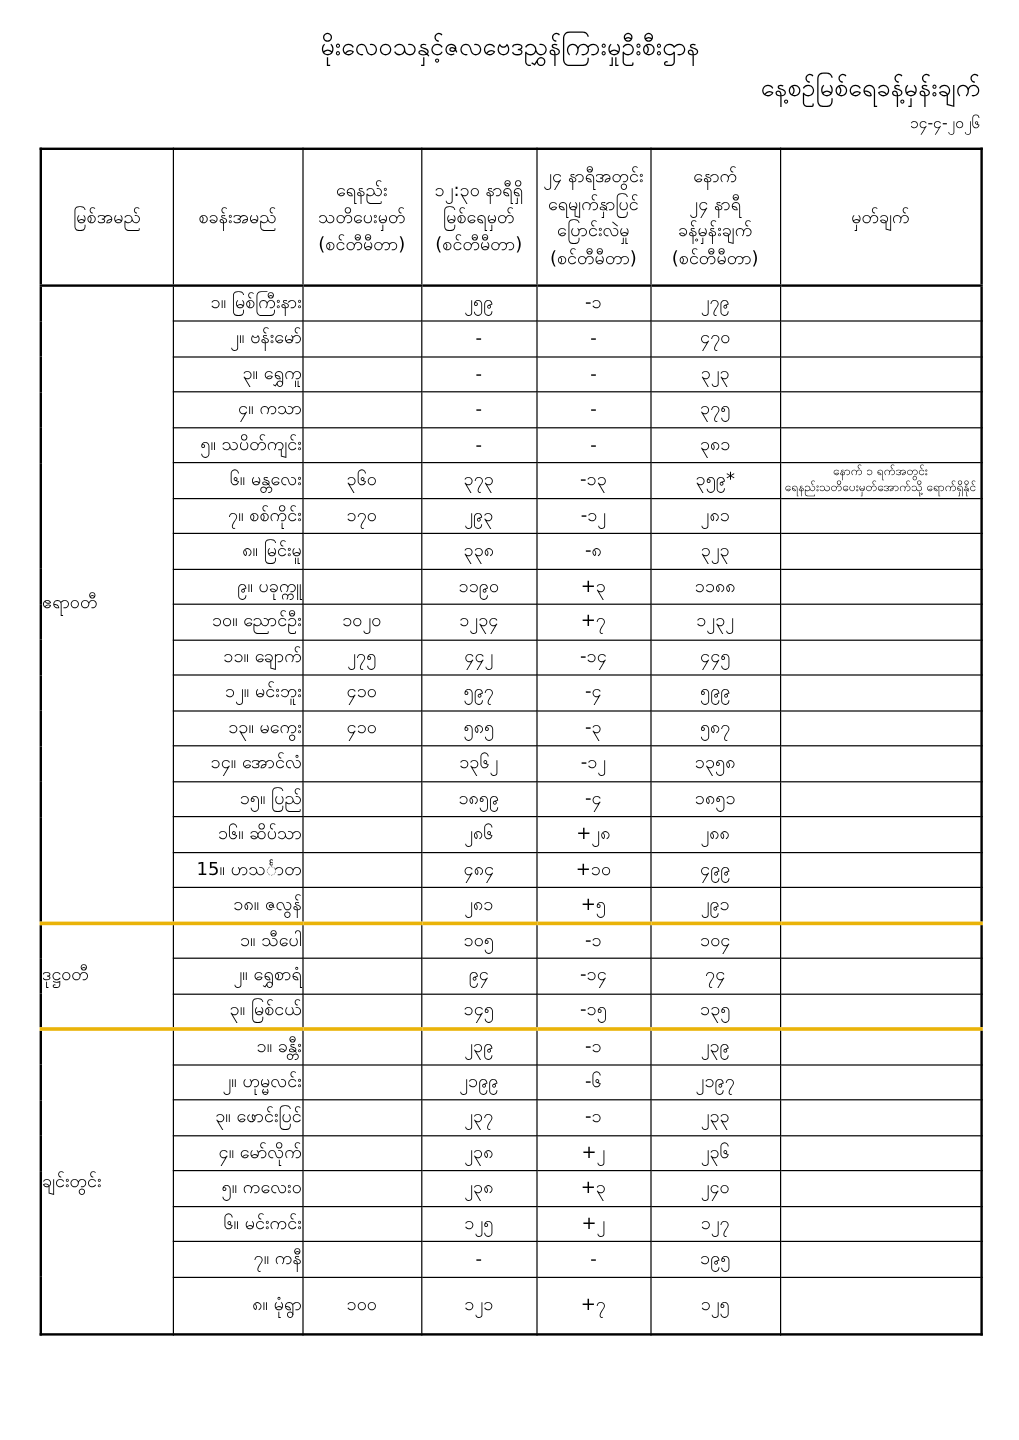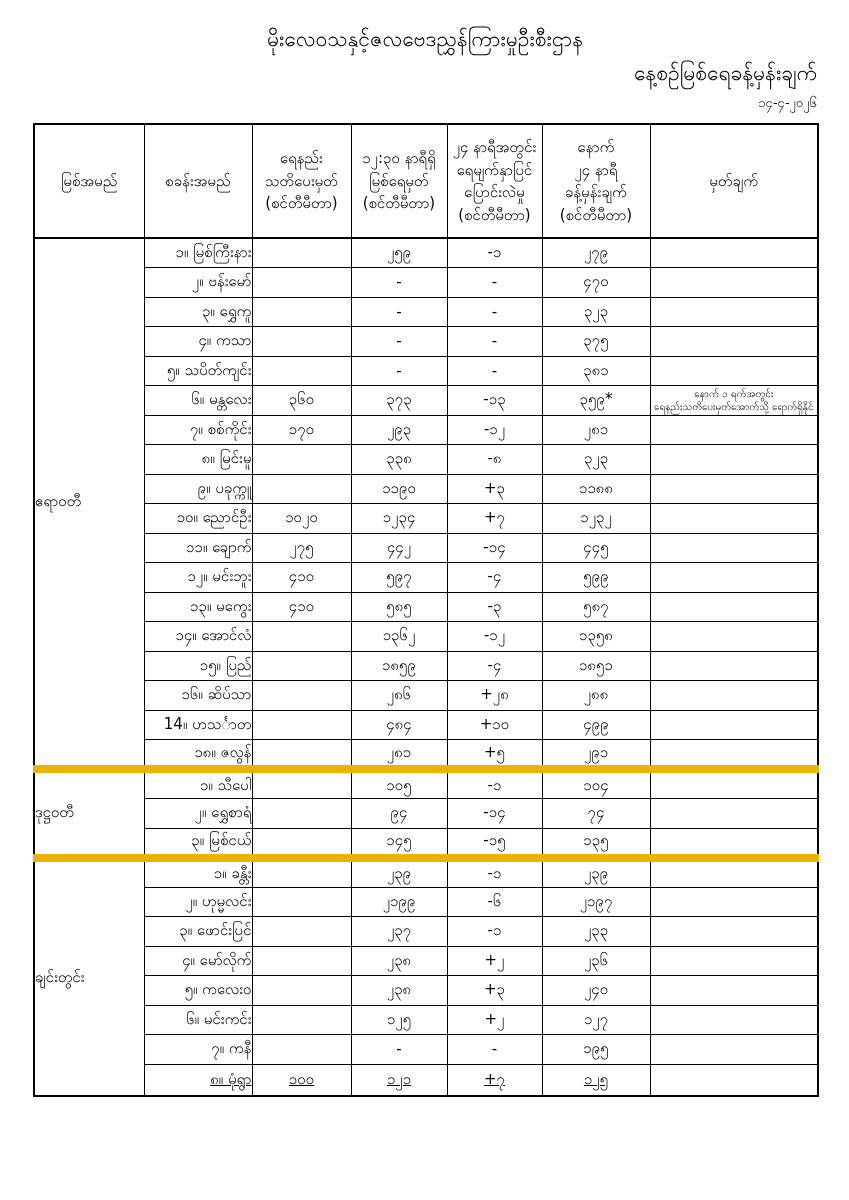--- a/index.html
+++ b/index.html
@@ -16,22 +16,22 @@
   table.wl {
     position:absolute; left:33px; top:123px; width:784px;
     border-collapse:collapse; table-layout:fixed;
     border:2px solid #000;
     font-size:15px;
   }
   .wl th, .wl td { border:1px solid #000; padding:0; vertical-align:middle; overflow:hidden; }
   .wl thead tr { height:114px; }
   .wl th { font-weight:normal; text-align:center; white-space:pre-line; line-height:1.5; border-bottom:2px solid #000; }
   .wl tbody tr { height:29.5px; }
-  .wl tbody tr.tall-row { height:32px;text-decoration:underline; }
-  .wl td.gs { border-top:8px solid #eab308;margin-top:44px; }
+  .wl tbody tr.tall-row { height:48px; }
+  .wl td.gs { border-top:3px solid #eab308;margin-top:44px; }
   .river-cell { text-align:left; padding-left:9px; }
   .station { text-align:right; padding-left:7px; white-space:nowrap; }
   .num { text-align:center; }
   .remark { text-align:center; font-size:10px; line-height:1.35; white-space:pre-line; padding:0 3px; }
 </style>
 </head>
 <body>
 
 <div class="title" id="title1">မိုးလေဝသနှင့်ဇလဗေဒညွှန်ကြားမှုဦးစီးဌာန</div>
 <div class="title" id="title2">နေ့စဉ်မြစ်ရေခန့်မှန်းချက်</div>
@@ -193,21 +193,21 @@
       </tr>
       <tr>
         <td class="station">၁၆။ ဆိပ်သာ</td>
         <td class="num"></td>
         <td class="num">၂၈၆</td>
         <td class="num">+၂၈</td>
         <td class="num">၂၈၈</td>
         <td class="remark"></td>
       </tr>
       <tr>
-        <td class="station">14။ ဟသင်္ာတ</td>
+        <td class="station">15။ ဟသင်္ာတ</td>
         <td class="num"></td>
         <td class="num">၄၈၄</td>
         <td class="num">+၁၀</td>
         <td class="num">၄၉၉</td>
         <td class="remark"></td>
       </tr>
       <tr>
         <td class="station">၁၈။ ဇလွန်</td>
         <td class="num"></td>
         <td class="num">၂၈၁</td>

